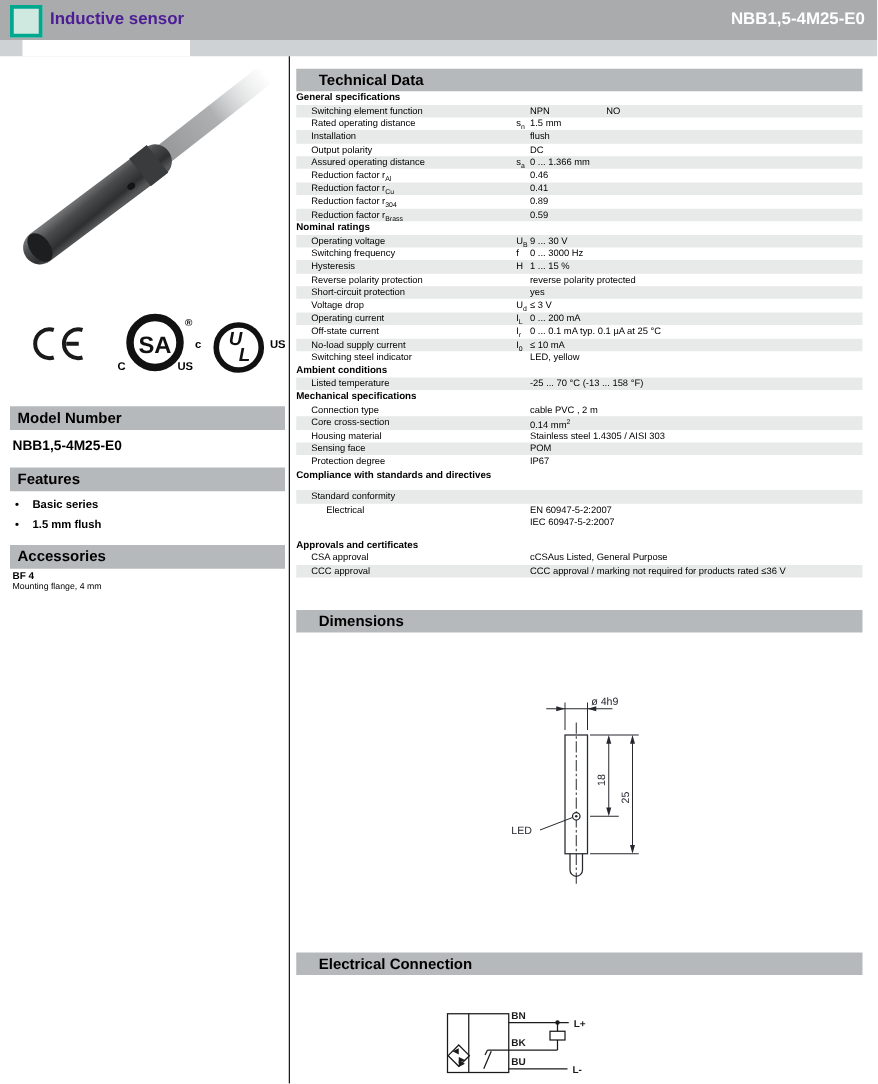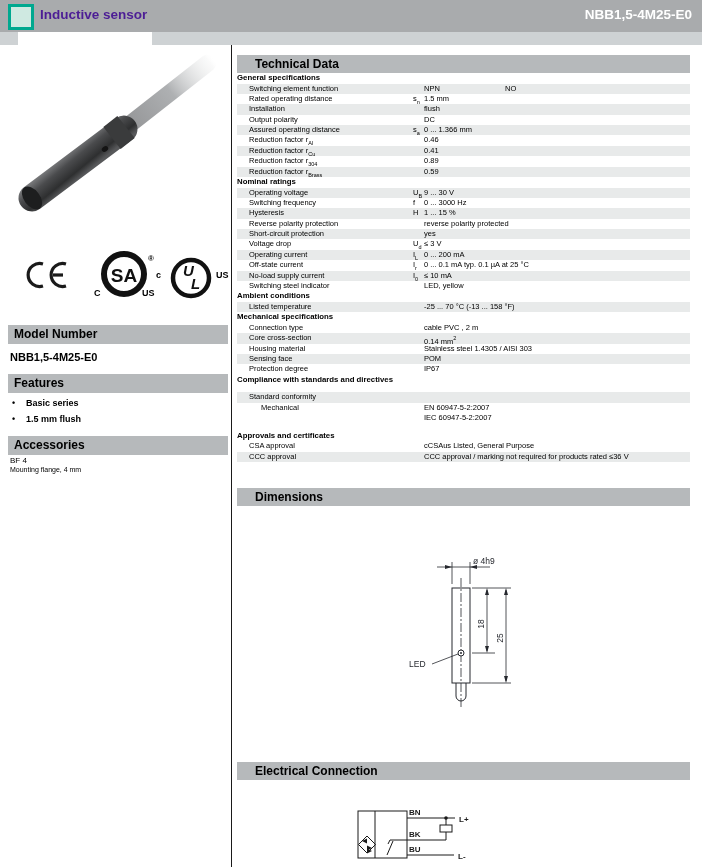--- a/index.html
+++ b/index.html
@@ -17,21 +17,21 @@
 
   
   #divider{position:absolute;left:231px;top:45px;width:1px;height:822px;background:#1a1a1a;}
 
   
   .side-bar-header{position:absolute;left:8px;width:220px;height:19px;background:#b6b9bb;
         font-size:12px;font-weight:bold;line-height:19px;padding-left:6px;box-sizing:border-box;}
   #model-value{position:absolute;left:10px;top:351px;font-size:11px;font-weight:bold;}
   .feat-item{position:absolute;left:12px;font-size:9px;font-weight:bold;}
   .feat-item .blt{display:inline-block;width:14px;}
-  #acc-name{position:absolute;left:10px;top:456px;font-size:8px;font-weight:normal;}
+  #acc-name{position:absolute;left:10px;top:456px;font-size:8px;font-weight:bold;}
   #acc-desc{position:absolute;left:10px;top:466px;font-size:7px;}
 
   
   #certs{position:absolute;left:8px;top:248px;width:220px;height:60px;}
   .cemark{position:absolute;left:18px;top:12px;}
   .csa{position:absolute;left:86px;top:0px;width:66px;height:58px;}
   .ul{position:absolute;left:146px;top:8px;width:78px;height:44px;}
   .cert-small{position:absolute;font-size:9px;font-weight:bold;}
 
   
@@ -40,21 +40,21 @@
         padding-left:18px;}
   .sub-header{font-size:7.8px;font-weight:bold;height:10.5px;line-height:10.5px;}
   .spec-row{position:relative;height:10.4px;line-height:10.4px;font-size:7.5px;}
   .spec-row.shade{background:#e8eaea;}
   .spec-row.tall{height:21px;}
   .spec-row span{position:absolute;top:0;white-space:nowrap;}
   .c-label{left:12px;}
   .c-label.ind{left:24px;}
   .c-sym{left:176px;}
   .c-val{left:187px;}
-  .c-val2{left:248px;margin-left:20px;}
+  .c-val2{left:248px;}
   .spec-row sub{font-size:5.5px;}
   .spec-row sup{font-size:5.5px;}
   .gap{height:7px;}
   .vlines div{line-height:10.4px;}
 
   #dim-section{position:absolute;left:237px;top:488px;width:453px;}
   #elec-section{position:absolute;left:237px;top:762px;width:453px;}
 
   #dim-svg{position:absolute;left:385px;top:548px;}
   #elec-svg{position:absolute;left:340px;top:798px;}
@@ -255,21 +255,21 @@
         <div class="spec-row">
           <span class="c-label">Protection degree</span>
           <span class="c-val">IP67</span>
         </div>
         <div class="sub-header">Compliance with standards and directives</div>
         <div class="gap"></div>
         <div class="spec-row shade">
           <span class="c-label">Standard conformity</span>
         </div>
         <div class="spec-row tall">
-          <span class="c-label ind">Mechanical</span>
+          <span class="c-label ind">Electrical</span>
           <span class="c-val vlines">
             <div>EN 60947-5-2:2007</div>
             <div>IEC 60947-5-2:2007</div>
           </span>
         </div>
         <div class="gap"></div>
         <div class="sub-header">Approvals and certificates</div>
         <div class="spec-row">
           <span class="c-label">CSA approval</span>
           <span class="c-val">cCSAus Listed, General Purpose</span>

